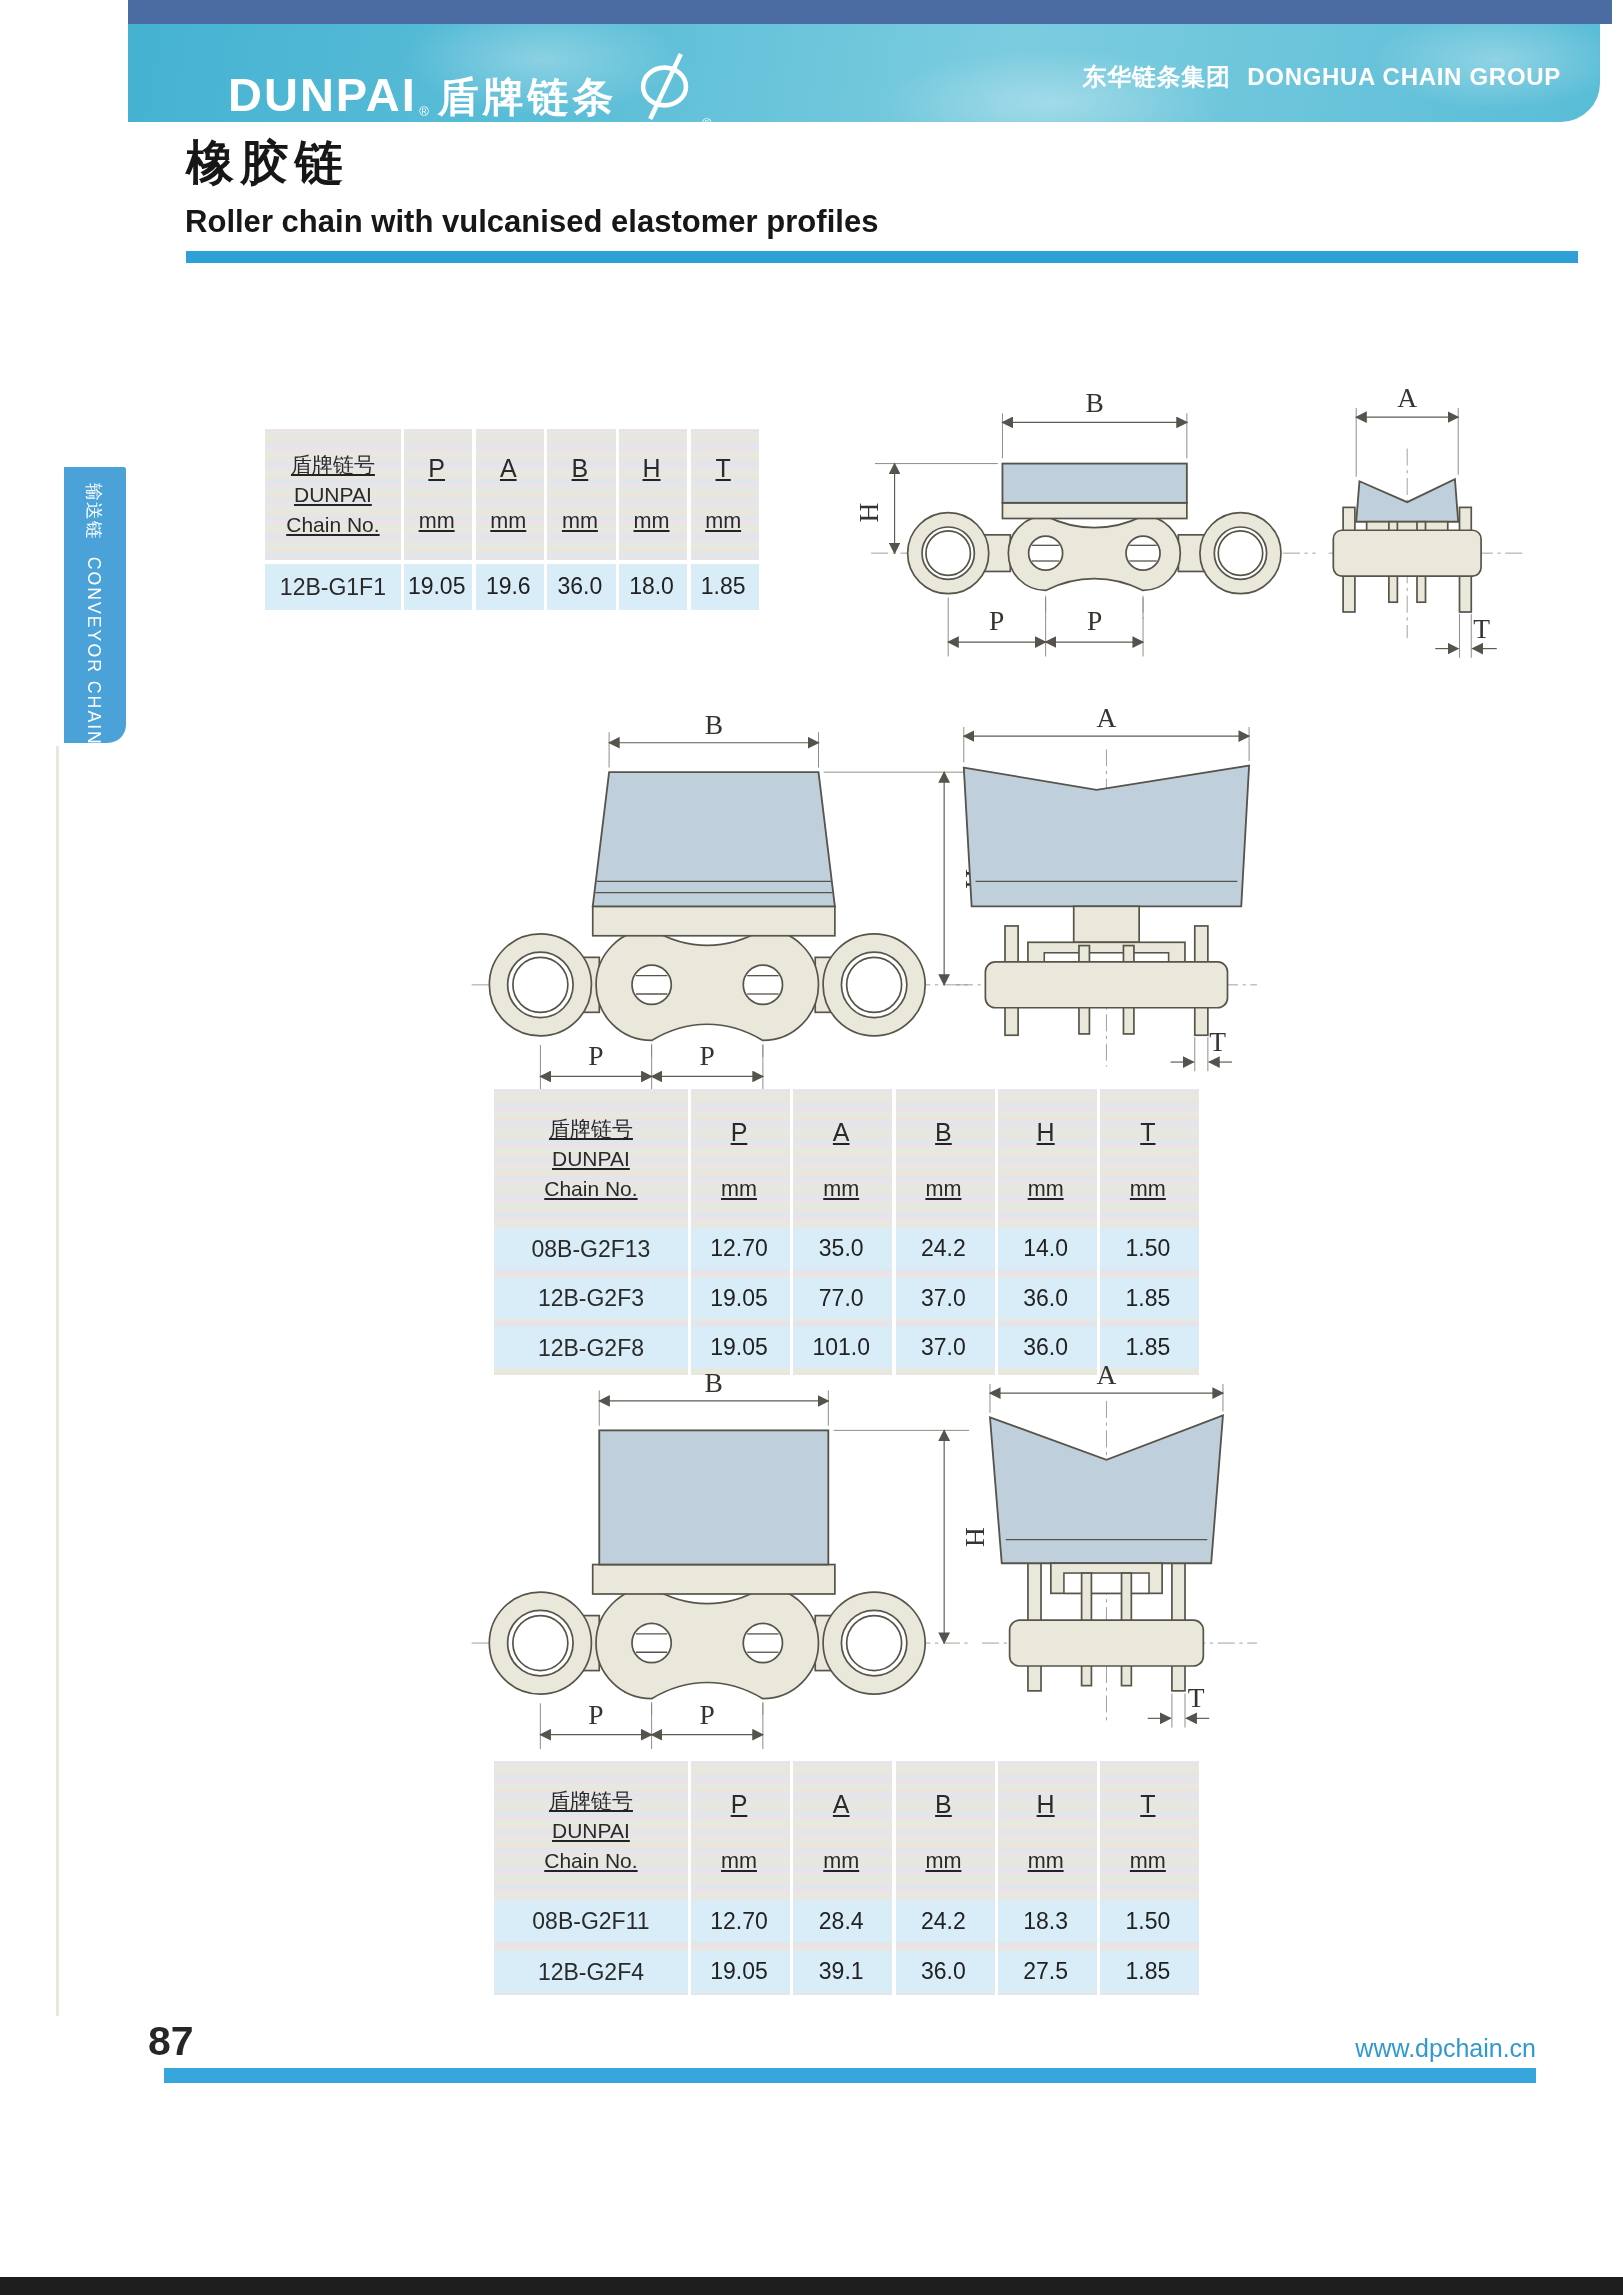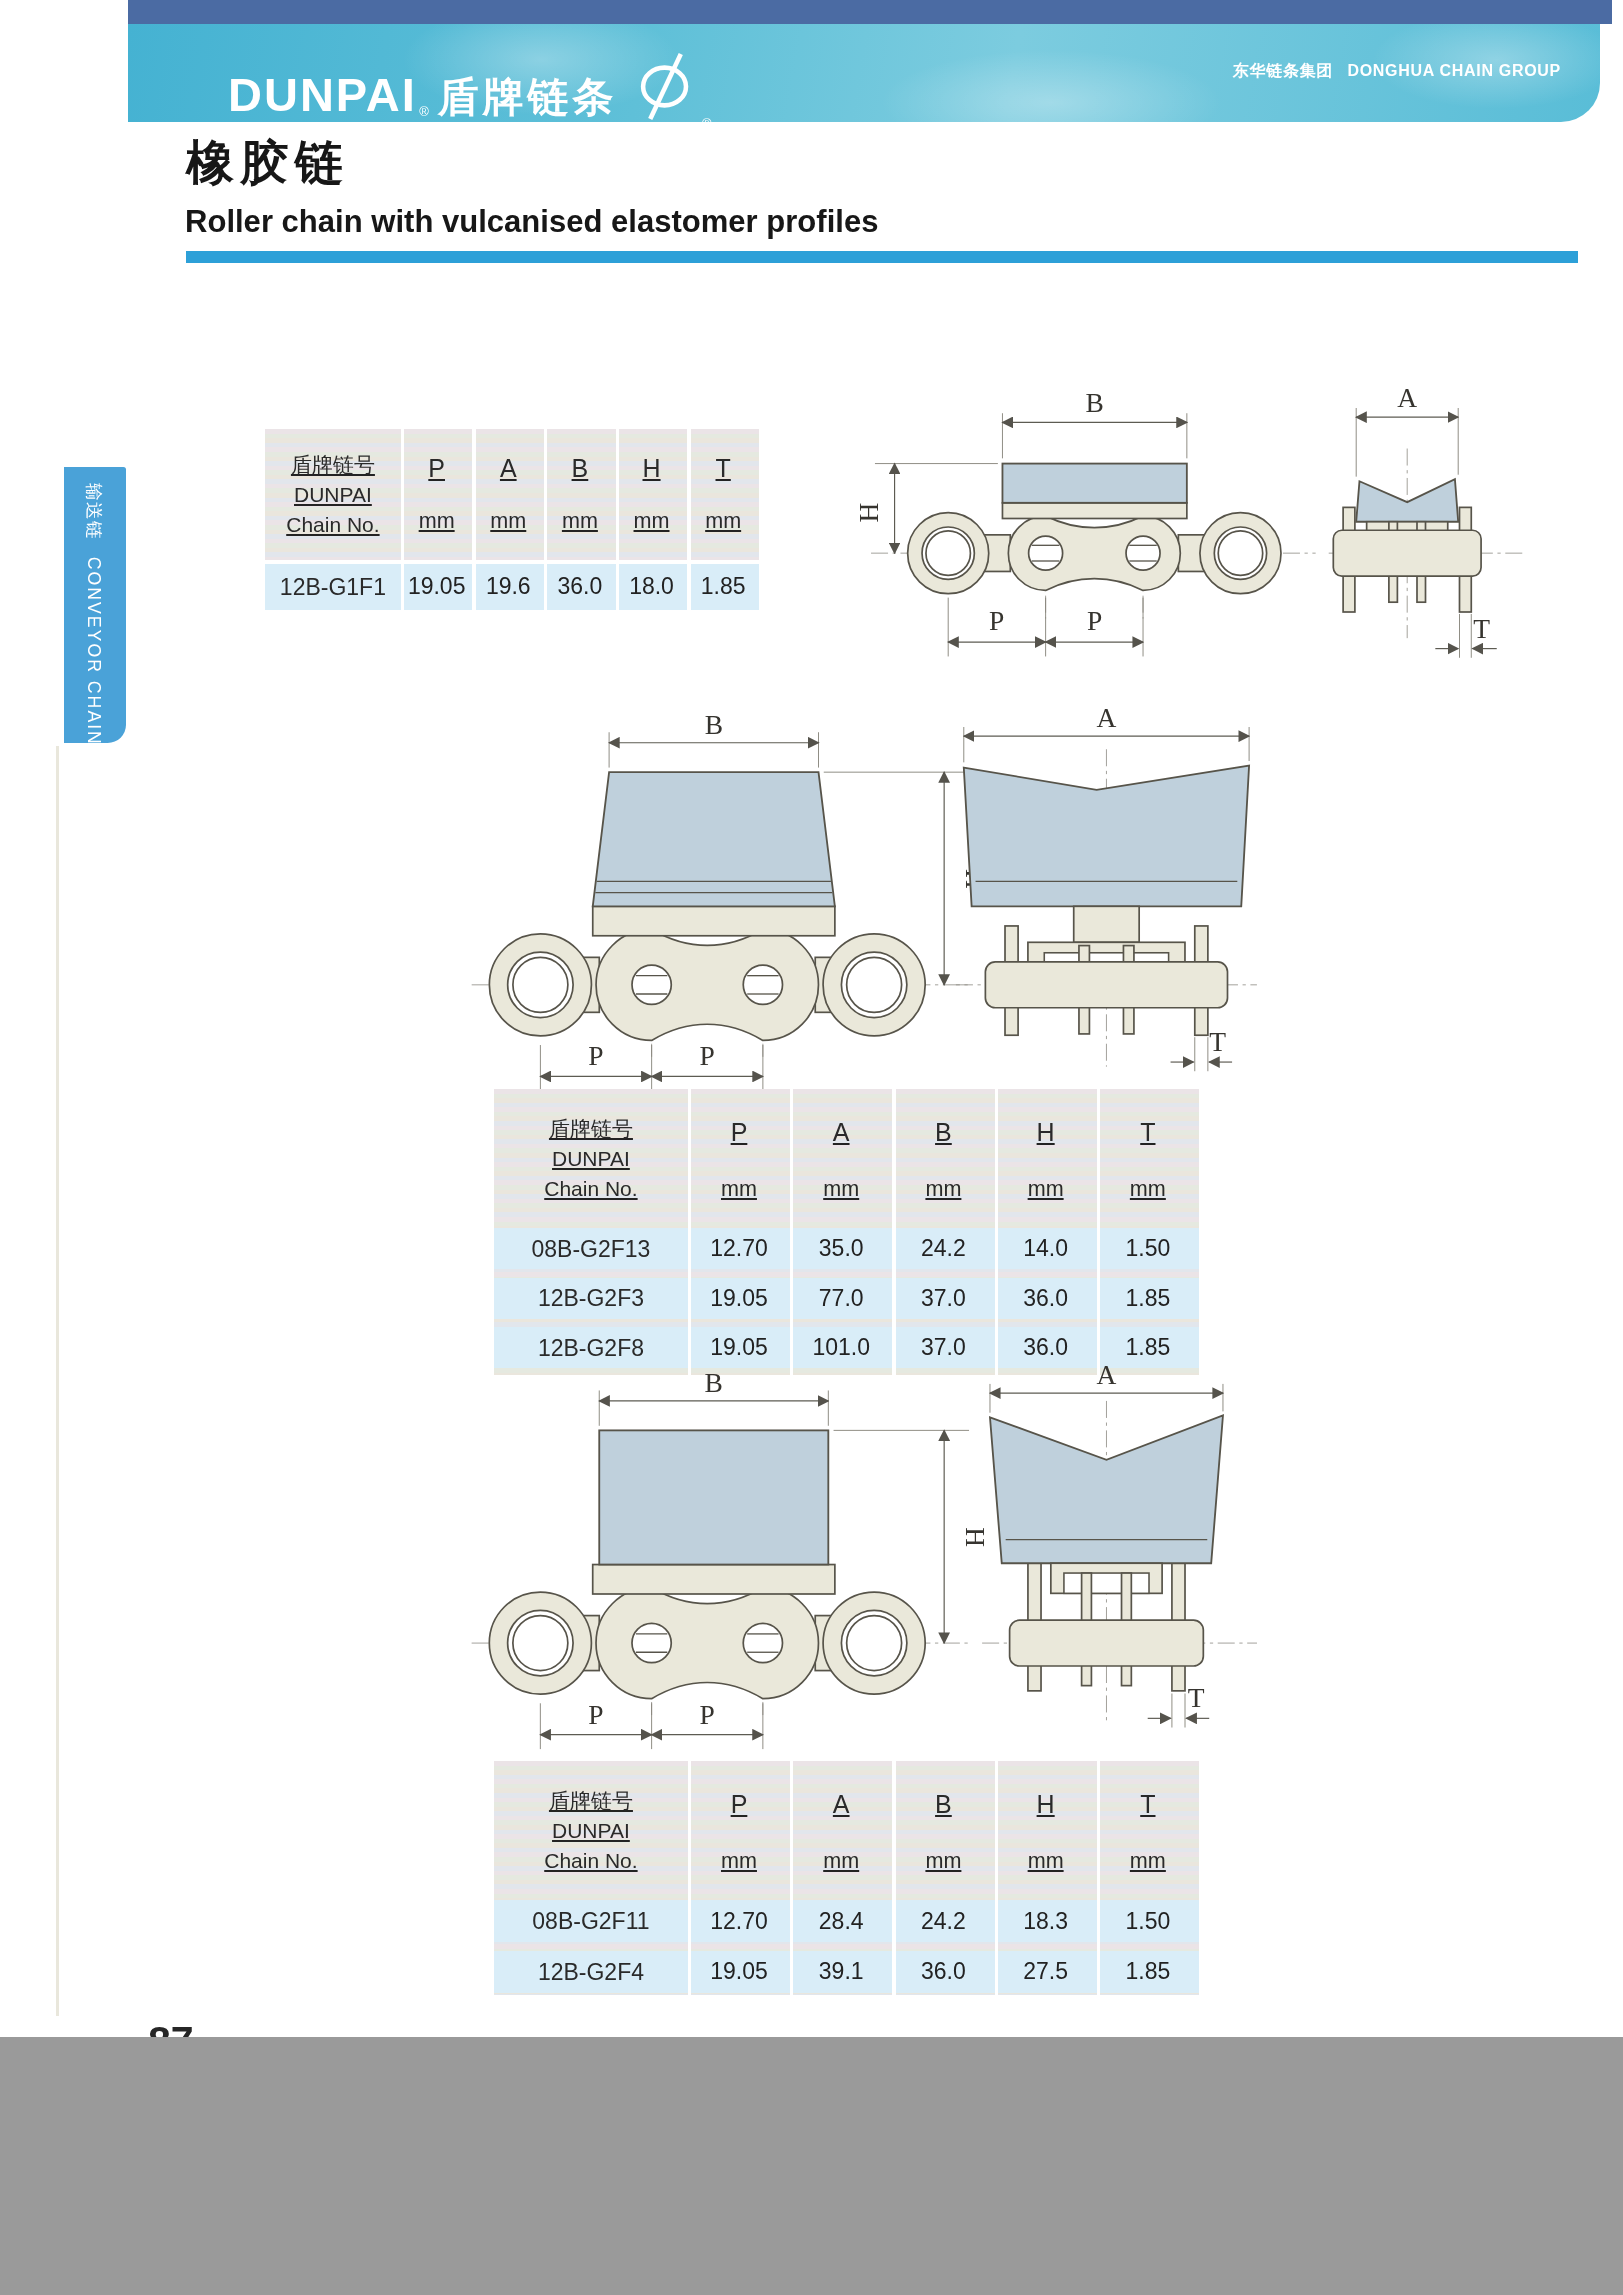--- a/index.html
+++ b/index.html
@@ -1,36 +1,36 @@
 <!DOCTYPE html>
 <html style="--accent-blue: #2da0d8; --navy: #4b6ba3; --banner-teal-1: #45b2d2; --banner-teal-2: #7cccdf; --tab-blue: #4aa2d8; --row-blue: #d9edf8; --elastomer: #bfd0dc; --metal: #eae8da; --url-blue: #2f9ad2;font-size:10.5px"><head>
 <meta charset="utf-8">
 <style>
   :root{
     --accent-blue:#2da0d8; --navy:#4b6ba3; --banner-teal-1:#45b2d2; --banner-teal-2:#7cccdf;
     --tab-blue:#4aa2d8; --row-blue:#d9edf8; --metal:#eae8da; --elastomer:#bfd0dc;
     --line:#57544a; --dimline:#5d5b52; --url-blue:#2f9ad2;
   }
   html,body{margin:0;padding:0;background:#9a9a9a;}
-  #page{position:relative;width:1624px;height:2037px;background:#ffffff;overflow:hidden;
+  #page{position:relative;width:1624px;height:2295px;background:#ffffff;overflow:hidden;
         font-family:"Liberation Sans",sans-serif;color:#232323;}
   .abs{position:absolute;}
 
   
   #navy-strip{left:128px;top:0;width:1484px;height:23.6px;background:var(--navy);}
   #teal-banner{left:128px;top:23.6px;width:1472px;height:98px;
     background:linear-gradient(100deg,var(--banner-teal-1) 0%,#5fc0d8 35%,var(--banner-teal-2) 60%,#59bdd7 100%);
     border-bottom-right-radius:39px;overflow:hidden;}
   .blob{position:absolute;border-radius:50%;background:radial-gradient(closest-side,rgba(255,255,255,.30),rgba(255,255,255,0));}
   #logo-row{position:absolute;left:100px;top:14.4px;display:flex;align-items:baseline;color:#fff;white-space:nowrap;}
   #brand-name{font-size:47px;font-weight:bold;letter-spacing:2px;}
   .reg{font-size:13px;position:relative;top:5.2px;margin:0 3.9px 0 2.6px;}
   #brand-cn{font-size:41px;font-weight:bold;letter-spacing:3.9px;margin-left:5px;}
   #monogram{margin-left:17px;position:relative;top:11.8px;}
-  #group-line{position:absolute;right:39px;top:37px;color:#fff;font-size:16px;font-weight:bold;letter-spacing:0.7px;}
+  #group-line{position:absolute;right:39px;top:37px;color:#fff;font-size:24px;font-weight:bold;letter-spacing:0.7px;}
   #group-line span{margin-left:9.2px;}
 
   
   #title-cn{left:186px;top:131px;font-size:48px;font-weight:bold;letter-spacing:6.5px;color:#171717;}
   #title-en{left:185px;top:203px;font-size:32px;font-weight:bold;color:#171717;letter-spacing:0px;transform:scaleX(.97);transform-origin:left;}
   #title-rule{left:186px;top:251px;width:1392px;height:12.4px;background:var(--accent-blue);}
 
   
   #side-tab{left:64px;top:467px;width:62px;height:276px;background:var(--tab-blue);
     border-bottom-right-radius:18.3px;border-top-right-radius:2.6px;}

